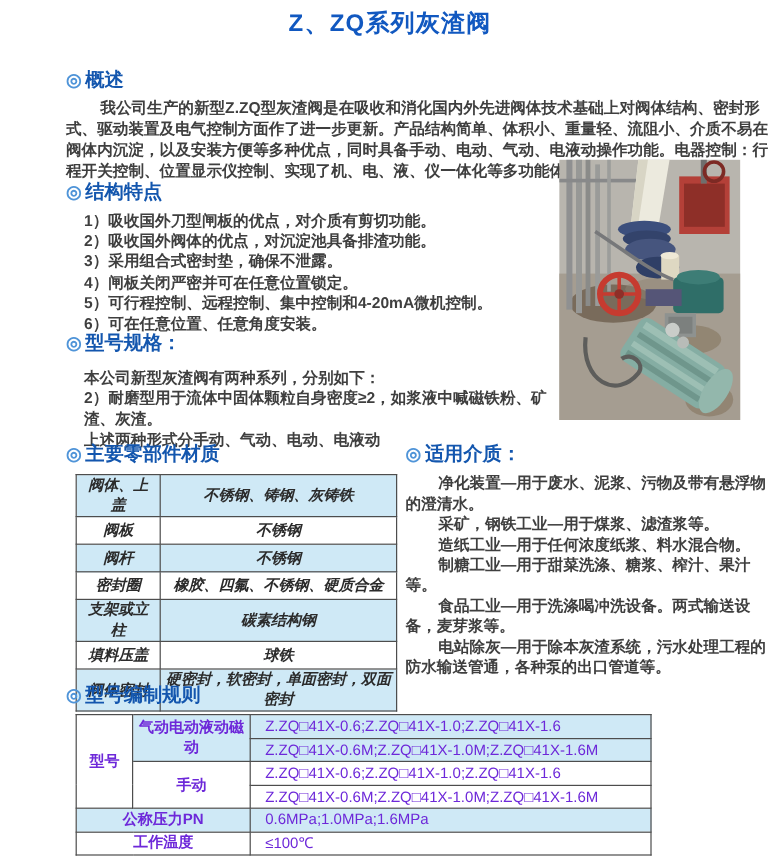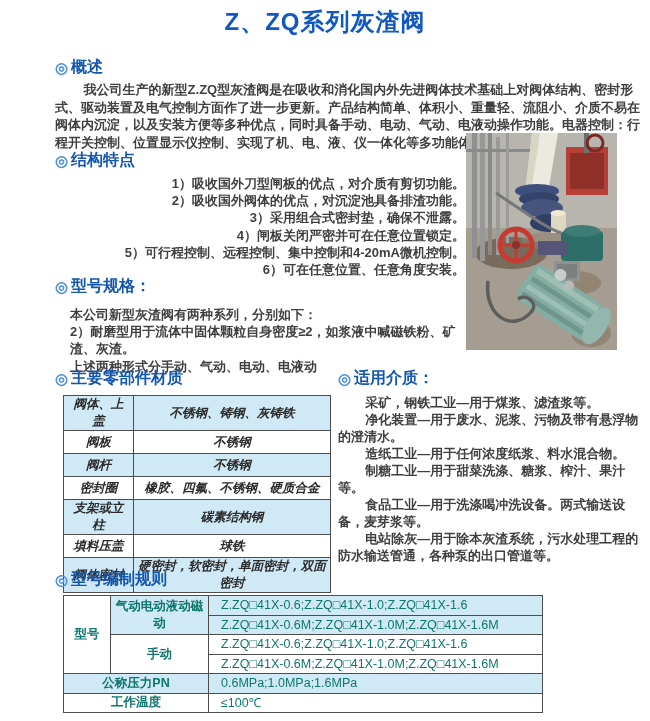--- a/index.html
+++ b/index.html
@@ -2,36 +2,36 @@
 <html><head>
 <meta charset="utf-8">
 <style>
   * { margin:0; padding:0; box-sizing:border-box; }
   html,body { background:#ffffff; }
   body { font-family:"Liberation Sans", sans-serif; color:#3c3c3c; }
   .page { position:relative; width:650px; height:721px; background:#ffffff; overflow:hidden; }
 
   .page-title {
     position:absolute; top:6px; left:0; width:100%;
-    text-align:center; font-size:24px; font-weight:bold; color:#1158c0;
+    text-align:center; font-size:20px; font-weight:bold; color:#1158c0;
     letter-spacing:1px;
   }
 
   .sec { position:absolute; }
   .sec-head { display:flex; align-items:center; gap:3px;
     color:#1356ae; font-weight:bold; font-size:16px; }
   .bullet { color:#4f94d8; font-size:15px; font-weight:bold; line-height:1; }
 
   .body-text { font-size:13px; font-weight:600; color:#3f3f3f; line-height:17.5px; }
 
   .overview { top:57px; left:55px; width:586px; }
   .overview p { margin-top:3px; text-indent:2.2em; }
 
   .features { top:150px; left:55px; width:410px; }
-  .features ul { list-style:none; margin-top:4px; padding-left:15px;text-align:right; }
+  .features ul { list-style:none; margin-top:4px; padding-left:15px; }
   .features li { line-height:17.2px; }
 
   .specs { top:276px; left:55px; width:420px; }
   .specs .lines { margin-top:9px; padding-left:15px; }
   .specs .lines div { line-height:17.2px; }
 
   .materials { top:368px; left:55px; width:286px; }
   .materials table { border-collapse:collapse; margin:6px 0 0 8px;font-style:italic; }
   .materials td {
     border:1px solid #4d4d4d; height:23px; text-align:center;
@@ -41,21 +41,21 @@
   .materials td.mat  { width:197px; }
   tr.blue td { background:#cfe9f6; }
 
   .media { top:368px; left:338px; width:306px; }
   .media .paras { margin-top:5px; }
   .media p { text-indent:2.1em; line-height:17px; }
 
   .model-rules { top:569px; left:55px; width:540px; }
   .model-rules table { border-collapse:collapse; margin:5px 0 0 8px; }
   .model-rules td {
-    border:1px solid #4d4d4d; height:19.5px; font-size:12.5px; color:#0f766e;
+    border:1px solid #4d4d4d; height:19.5px; font-size:12.5px; color:#6d28d9;
     padding:0 4px;
   }
   .model-rules td.lab { text-align:center; font-weight:bold; }
   .model-rules td.code { width:334px; text-align:left; padding-left:12px; font-weight:500; }
   .model-rules td.c1 { width:47px; }
   .model-rules td.c2 { width:98px; }
   .model-rules td.bluebg { background:#cfe9f6; }
 
   .photo { position:absolute; left:466px; top:133px; width:151px; height:217px; }
 </style>
@@ -196,22 +196,22 @@
       </tbody>
     </table>
   </div>
 
   <div class="sec media">
     <div class="sec-head">
       <span class="bullet">◎</span>
       <span>适用介质：</span>
     </div>
     <div class="paras body-text">
+      <p>净化装置—用于废水、泥浆、污物及带有悬浮物的澄清水。</p>
       <p>采矿，钢铁工业—用于煤浆、滤渣浆等。</p>
-      <p>净化装置—用于废水、泥浆、污物及带有悬浮物的澄清水。</p>
       <p>造纸工业—用于任何浓度纸浆、料水混合物。</p>
       <p>制糖工业—用于甜菜洗涤、糖浆、榨汁、果汁等。</p>
       <p>食品工业—用于洗涤喝冲洗设备。两式输送设备，麦芽浆等。</p>
       <p>电站除灰—用于除本灰渣系统，污水处理工程的防水输送管通，各种泵的出口管道等。</p>
     </div>
   </div>
 
   <div class="sec model-rules">
     <div class="sec-head">
       <span class="bullet">◎</span>

